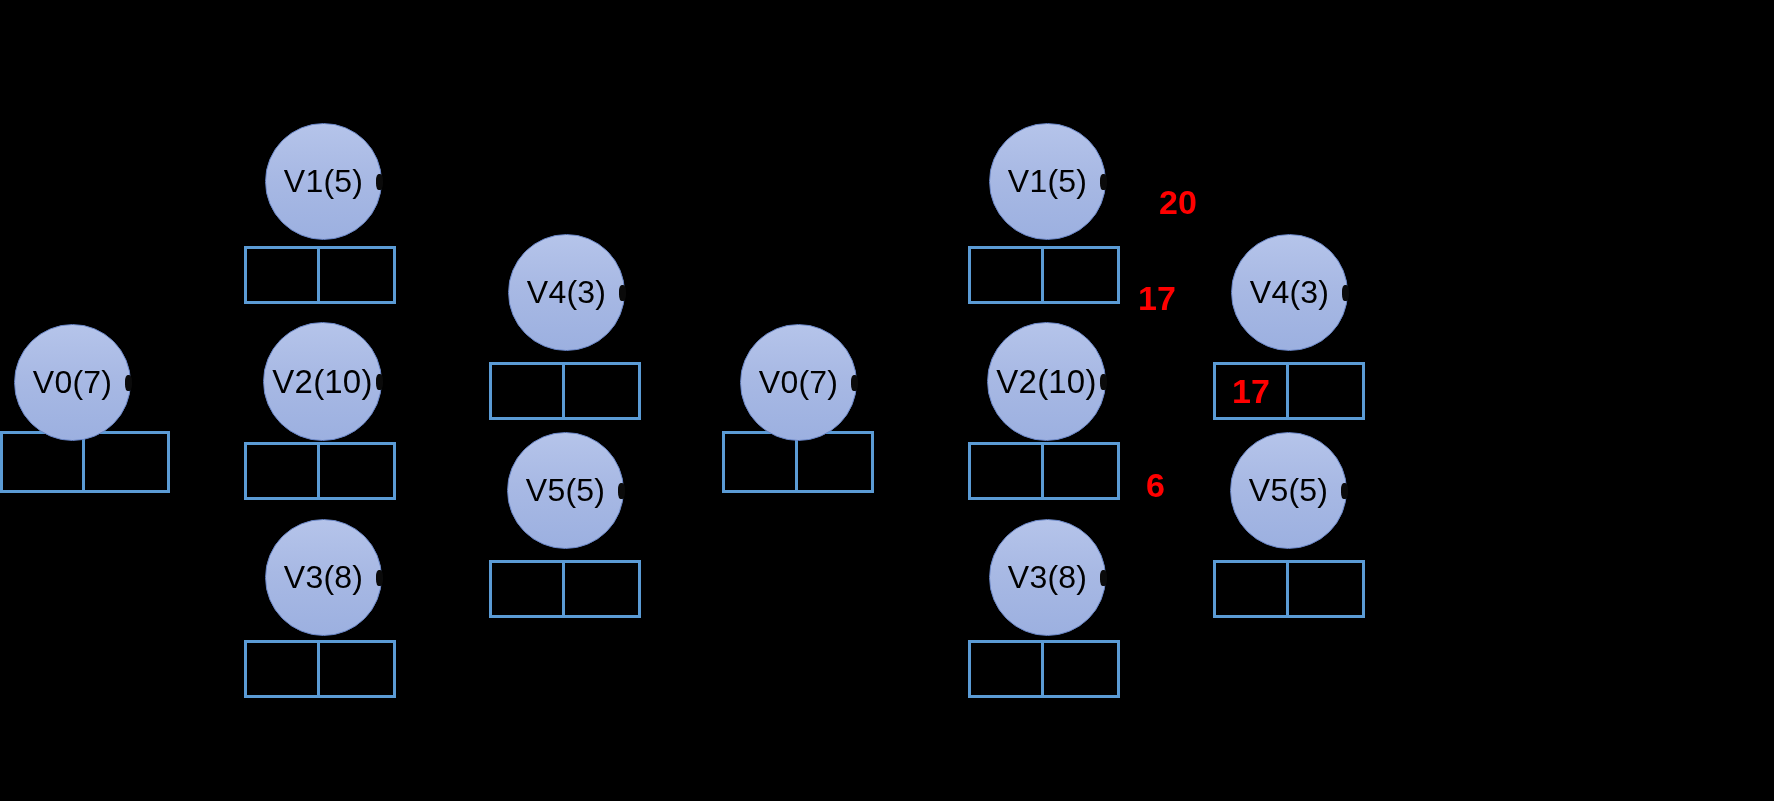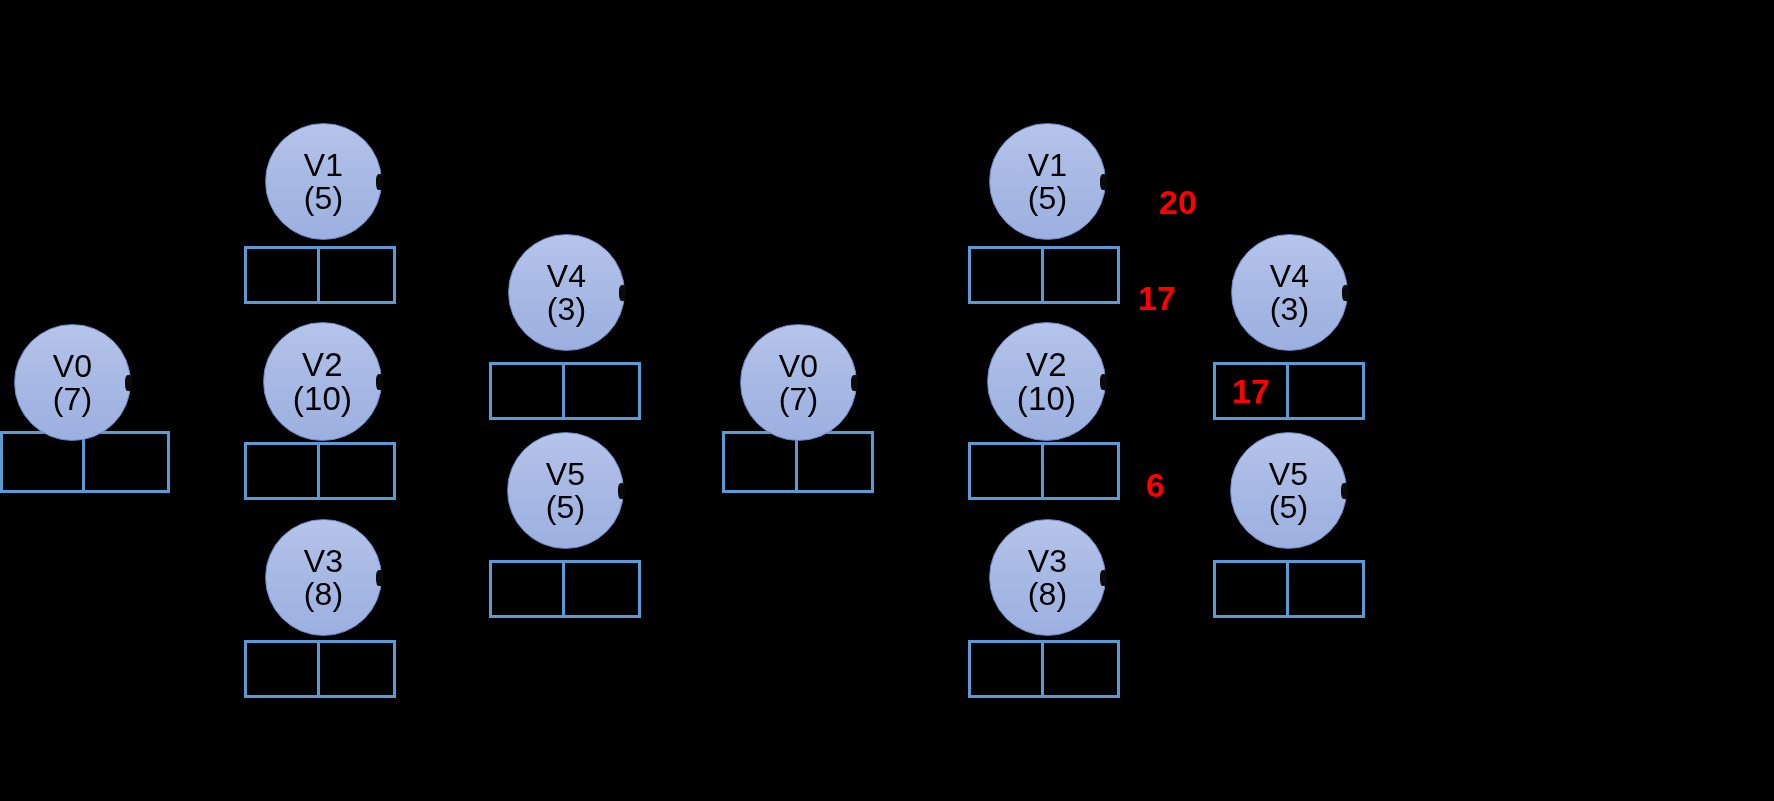--- a/index.html
+++ b/index.html
@@ -17,21 +17,21 @@
   }
 
   
   .node {
     position: absolute;
     border-radius: 50%;
     background: linear-gradient(180deg, #b5c4ea 0%, #a8b9e4 45%, #9cb0e0 100%);
     border: 1.5px solid #6b87c7;
     box-sizing: border-box;
     display: flex;
-    flex-direction: column;
+    flex-direction: row;
     align-items: center;
     justify-content: center;
     color: #000000;
     line-height: 1.02;
     letter-spacing: 0.2px;
   }
   .node .nlabel { display: block; }
   .node .nweight { display: block; }
 
   

